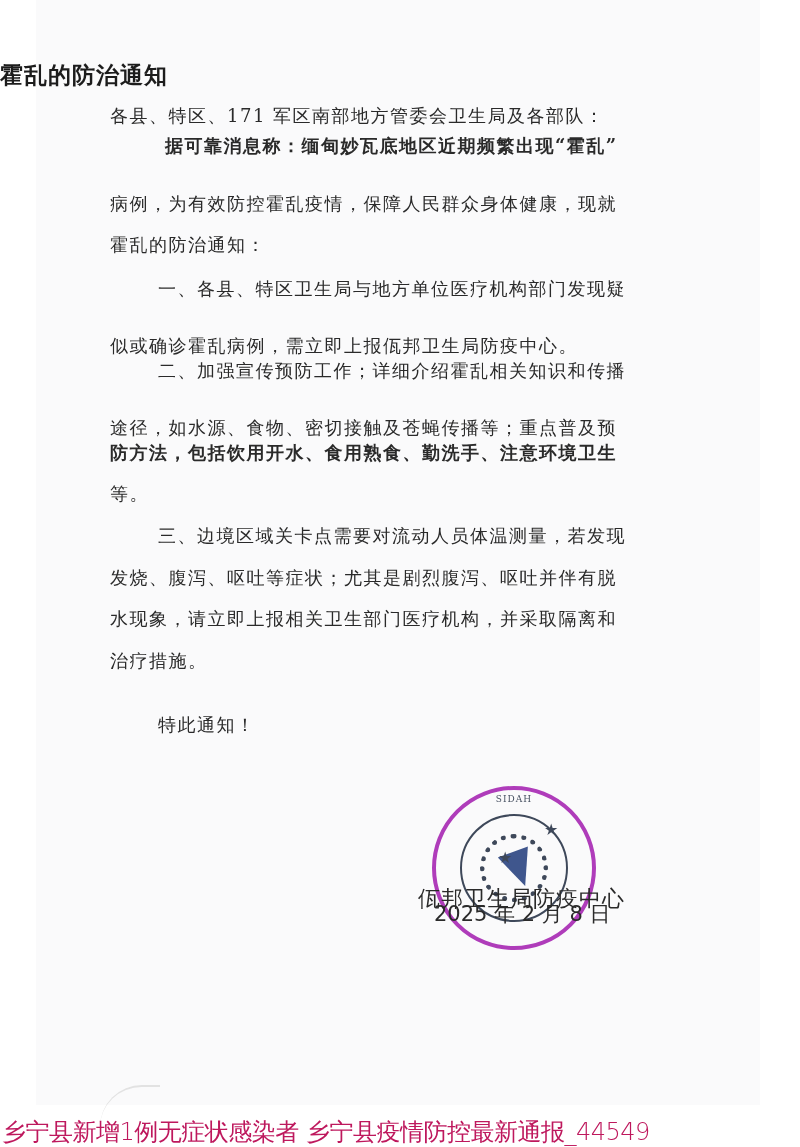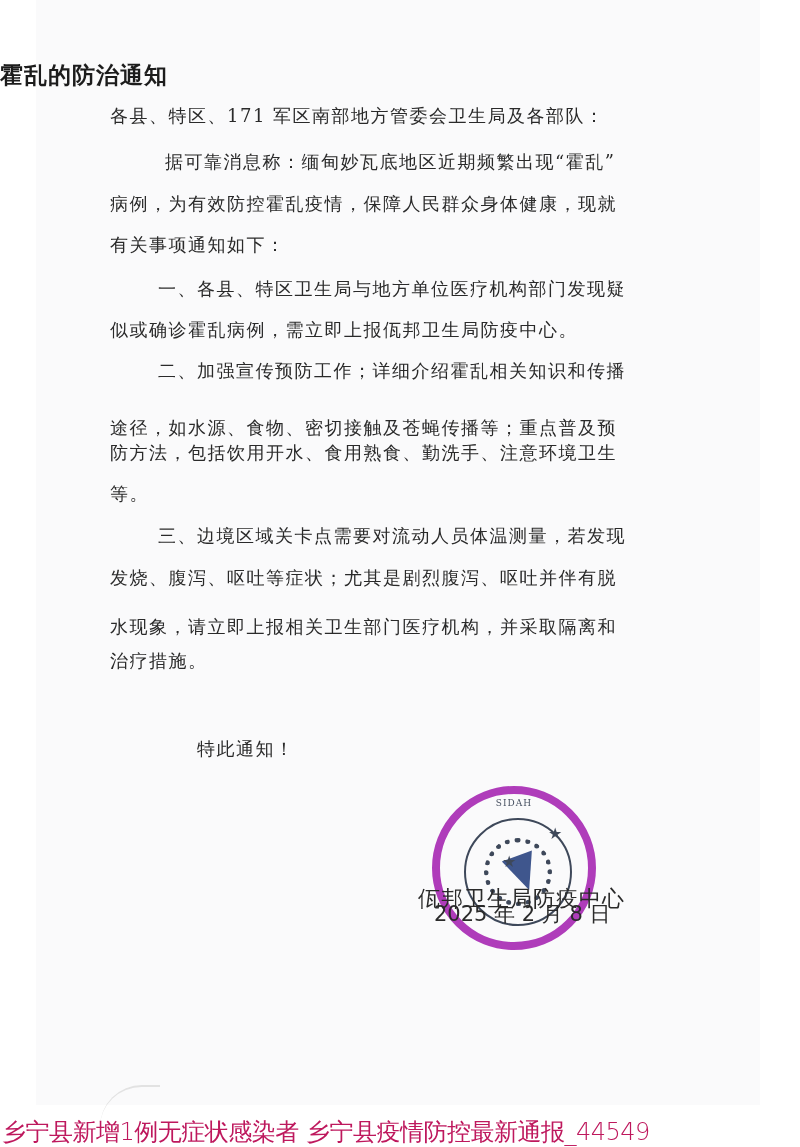--- a/index.html
+++ b/index.html
@@ -43,21 +43,21 @@
     white-space: nowrap;
     letter-spacing: 1.5px;
   }
   .indent { left: 158px; }
   .stamp {
     position: absolute;
     left: 432px;
     top: 786px;
     width: 164px;
     height: 164px;
-    border: 8px solid #a21caf;
+    border: 4px solid #a21caf;
     border-radius: 50%;
     box-sizing: border-box;
     opacity: 0.85;
   }
   .stamp-inner {
     position: absolute;
     left: 24px;
     top: 24px;
     width: 108px;
     height: 108px;
@@ -156,38 +156,38 @@
 </style>
 </head>
 <body>
 
 <div class="page"></div>
 
 <div class="doc-title">霍乱的防治通知</div>
 
 <div class="line" style="top:104px;">各县、特区、171 军区南部地方管委会卫生局及各部队：</div>
 
-<div class="line indent" style="top:150px; left:165px;">据可靠消息称：缅甸妙瓦底地区近期频繁出现“霍乱”</div>
+<div class="line indent" style="top:134px; left:165px;font-weight:bold;">据可靠消息称：缅甸妙瓦底地区近期频繁出现“霍乱”</div>
 <div class="line" style="top:192px;">病例，为有效防控霍乱疫情，保障人民群众身体健康，现就</div>
-<div class="line" style="top:233px;">有关事项通知如下：</div>
+<div class="line" style="top:233px;">霍乱的防治通知：</div>
 
 <div class="line indent" style="top:277px;">一、各县、特区卫生局与地方单位医疗机构部门发现疑</div>
-<div class="line" style="top:318px;">似或确诊霍乱病例，需立即上报佤邦卫生局防疫中心。</div>
+<div class="line" style="top:334px;">似或确诊霍乱病例，需立即上报佤邦卫生局防疫中心。</div>
 
 <div class="line indent" style="top:359px;">二、加强宣传预防工作；详细介绍霍乱相关知识和传播</div>
 <div class="line" style="top:416px;">途径，如水源、食物、密切接触及苍蝇传播等；重点普及预</div>
-<div class="line" style="top:441px;">防方法，包括饮用开水、食用熟食、勤洗手、注意环境卫生</div>
+<div class="line" style="top:441px;font-weight:bold;">防方法，包括饮用开水、食用熟食、勤洗手、注意环境卫生</div>
 <div class="line" style="top:482px;">等。</div>
 
 <div class="line indent" style="top:524px;">三、边境区域关卡点需要对流动人员体温测量，若发现</div>
 <div class="line" style="top:566px;">发烧、腹泻、呕吐等症状；尤其是剧烈腹泻、呕吐并伴有脱</div>
-<div class="line" style="top:607px;margin-top:8px;">水现象，请立即上报相关卫生部门医疗机构，并采取隔离和</div>
+<div class="line" style="top:607px;">水现象，请立即上报相关卫生部门医疗机构，并采取隔离和</div>
 <div class="line" style="top:649px;">治疗措施。</div>
 
-<div class="line indent" style="top:737px;margin-left:39px;">特此通知！</div>
+<div class="line indent" style="top:713px;">特此通知！</div>
 
 <div class="stamp">
   <div class="stamp-ring-text">SIDAH</div>
   <div class="stamp-inner">
     <div class="stamp-core">
       <div class="stamp-emblem"></div>
     </div>
   </div>
   <span class="stamp-star" style="left:108px; top:30px;">★</span>
   <span class="stamp-star" style="left:62px; top:58px;">★</span>

